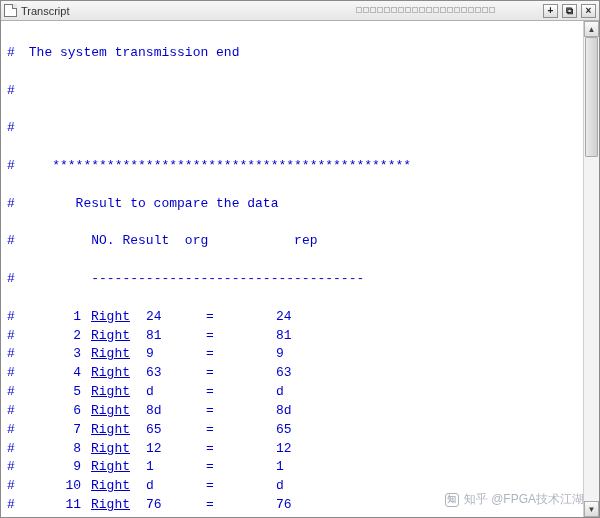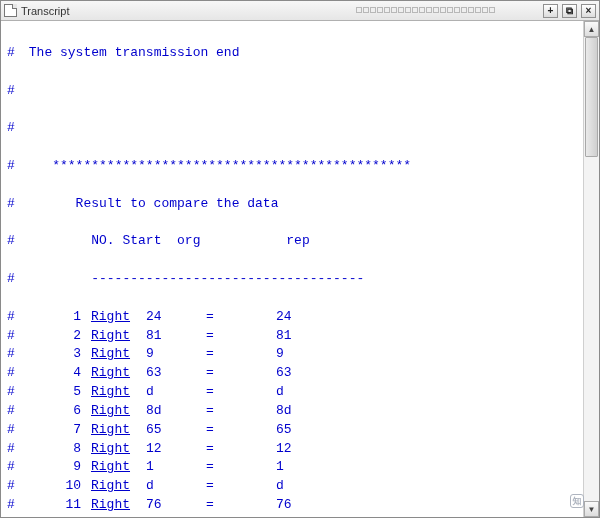--- a/index.html
+++ b/index.html
@@ -178,30 +178,31 @@
     <span class="ctrl-btn">×</span>
   </div>
 
   <div class="content-wrap">
     <div class="content">
 <span class="line"><span class="hash">#</span> <span>The system transmission end</span></span>
 <span class="line"><span class="hash">#</span></span>
 <span class="line"><span class="hash">#</span></span>
 <span class="line"><span class="hash">#</span>    <span>**********************************************</span></span>
 <span class="line"><span class="hash">#</span>       <span>Result to compare the data</span></span>
-<span class="line"><span class="hash">#</span>         <span class="hdr">NO.</span> <span class="hdr">Start</span>  <span class="hdr">org</span>           <span class="hdr">rep</span></span>
+<span class="line"><span class="hash">#</span>         <span class="hdr">NO.</span> <span class="hdr">Result</span>  <span class="hdr">org</span>           <span class="hdr">rep</span></span>
 <span class="line"><span class="hash">#</span>         <span>-----------------------------------</span></span>
 <div id="rows"><span class="line"><span class="hash">#</span><span class="c-no">1</span><span class="c-res">Right</span><span class="c-org">24</span><span class="c-eq">=</span><span class="c-rep">24</span></span><span class="line"><span class="hash">#</span><span class="c-no">2</span><span class="c-res">Right</span><span class="c-org">81</span><span class="c-eq">=</span><span class="c-rep">81</span></span><span class="line"><span class="hash">#</span><span class="c-no">3</span><span class="c-res">Right</span><span class="c-org">9</span><span class="c-eq">=</span><span class="c-rep">9</span></span><span class="line"><span class="hash">#</span><span class="c-no">4</span><span class="c-res">Right</span><span class="c-org">63</span><span class="c-eq">=</span><span class="c-rep">63</span></span><span class="line"><span class="hash">#</span><span class="c-no">5</span><span class="c-res">Right</span><span class="c-org">d</span><span class="c-eq">=</span><span class="c-rep">d</span></span><span class="line"><span class="hash">#</span><span class="c-no">6</span><span class="c-res">Right</span><span class="c-org">8d</span><span class="c-eq">=</span><span class="c-rep">8d</span></span><span class="line"><span class="hash">#</span><span class="c-no">7</span><span class="c-res">Right</span><span class="c-org">65</span><span class="c-eq">=</span><span class="c-rep">65</span></span><span class="line"><span class="hash">#</span><span class="c-no">8</span><span class="c-res">Right</span><span class="c-org">12</span><span class="c-eq">=</span><span class="c-rep">12</span></span><span class="line"><span class="hash">#</span><span class="c-no">9</span><span class="c-res">Right</span><span class="c-org">1</span><span class="c-eq">=</span><span class="c-rep">1</span></span><span class="line"><span class="hash">#</span><span class="c-no">10</span><span class="c-res">Right</span><span class="c-org">d</span><span class="c-eq">=</span><span class="c-rep">d</span></span><span class="line"><span class="hash">#</span><span class="c-no">11</span><span class="c-res">Right</span><span class="c-org">76</span><span class="c-eq">=</span><span class="c-rep">76</span></span><span class="line"><span class="hash">#</span><span class="c-no">12</span><span class="c-res">Right</span><span class="c-org">3d</span><span class="c-eq">=</span><span class="c-rep">3d</span></span></div>
     </div>
 
     <div class="scrollbar">
       <div class="sb-btn">▲</div>
       <div class="sb-track">
         <div class="sb-thumb"></div>
       </div>
       <div class="sb-btn">▼</div>
     </div>
   </div>
 </div>
 
 <div class="watermark">
   <span class="wm-logo">知</span>
+  <span>知乎 @FPGA技术江湖</span>
 </div>
 
 </body></html>

